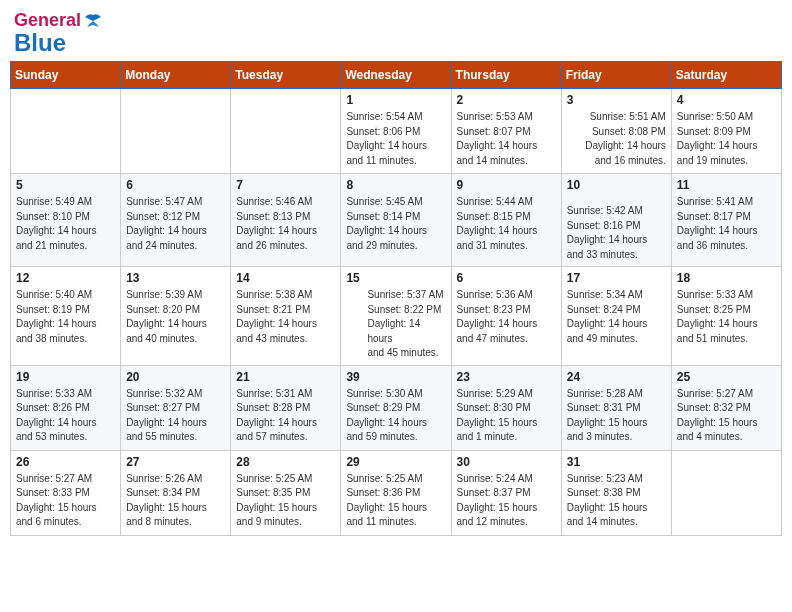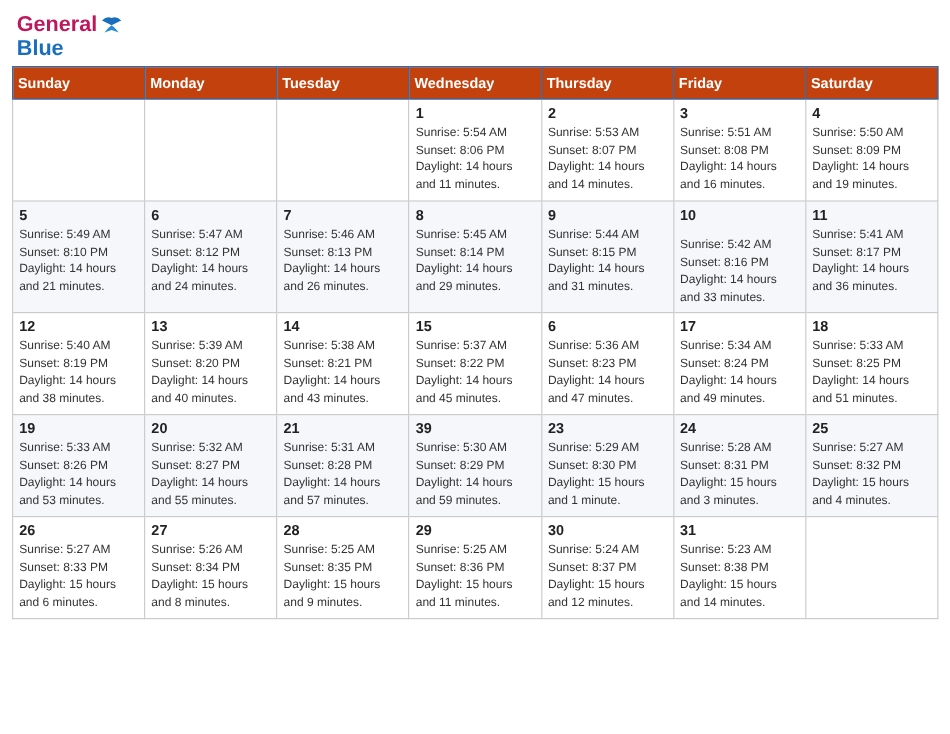--- a/index.html
+++ b/index.html
@@ -80,21 +80,21 @@
 
 <div class="header">
   <div class="logo">
     <div style="display:flex;align-items:center;gap:2px;">
       <span style="font-size:18px;font-weight:bold;color:#be185d;">General</span>
       <svg width="20" height="16" viewBox="0 0 20 16">
         <path d="M10 2 Q14 0 18 4 Q14 6 10 8 Q6 6 2 4 Q6 0 10 2Z" fill="#1a6fbc"></path>
         <path d="M10 8 Q13 10 16 14 L10 12 L4 14 Q7 10 10 8Z" fill="#2a8ad4"></path>
       </svg>
     </div>
-    <span style="font-size:18px;font-weight:bold;color:#1a6fbc;line-height:1;">Blue</span>
+    <span style="font-size:24px;font-weight:bold;color:#1a6fbc;line-height:1;">Blue</span>
   </div>
   <div class="header-right">
     <div class="month-title"></div>
     <div class="location"></div>
   </div>
 </div>
 
 <table class="calendar">
   <thead>
     <tr id="header-row">
@@ -121,21 +121,21 @@
         </td>
         <td>
           <span class="day-number">2</span>
           <div class="day-info" style="white-space: pre-line;">Sunrise: 5:53 AM
 Sunset: 8:07 PM
 Daylight: 14 hours
 and 14 minutes.</div>
         </td>
         <td>
           <span class="day-number">3</span>
-          <div class="day-info" style="white-space: pre-line;">Sunrise: 5:51 AM
+          <div class="day-info" style="white-space: pre-line; text-align: right;">Sunrise: 5:51 AM
 Sunset: 8:08 PM
 Daylight: 14 hours
 and 16 minutes.</div>
         </td>
         <td>
           <span class="day-number">4</span>
           <div class="day-info" style="white-space: pre-line;">Sunrise: 5:50 AM
 Sunset: 8:09 PM
 Daylight: 14 hours
 and 19 minutes.</div>
@@ -209,21 +209,21 @@
         </td>
         <td>
           <span class="day-number">14</span>
           <div class="day-info" style="white-space: pre-line;">Sunrise: 5:38 AM
 Sunset: 8:21 PM
 Daylight: 14 hours
 and 43 minutes.</div>
         </td>
         <td>
           <span class="day-number">15</span>
-          <div class="day-info" style="white-space: pre-line;">Sunrise: 5:37 AM
+          <div class="day-info" style="white-space: pre-line; margin-left: 21px;">Sunrise: 5:37 AM
 Sunset: 8:22 PM
 Daylight: 14 hours
 and 45 minutes.</div>
         </td>
         <td>
           <span class="day-number">6</span>
           <div class="day-info" style="white-space: pre-line;">Sunrise: 5:36 AM
 Sunset: 8:23 PM
 Daylight: 14 hours
 and 47 minutes.</div>

